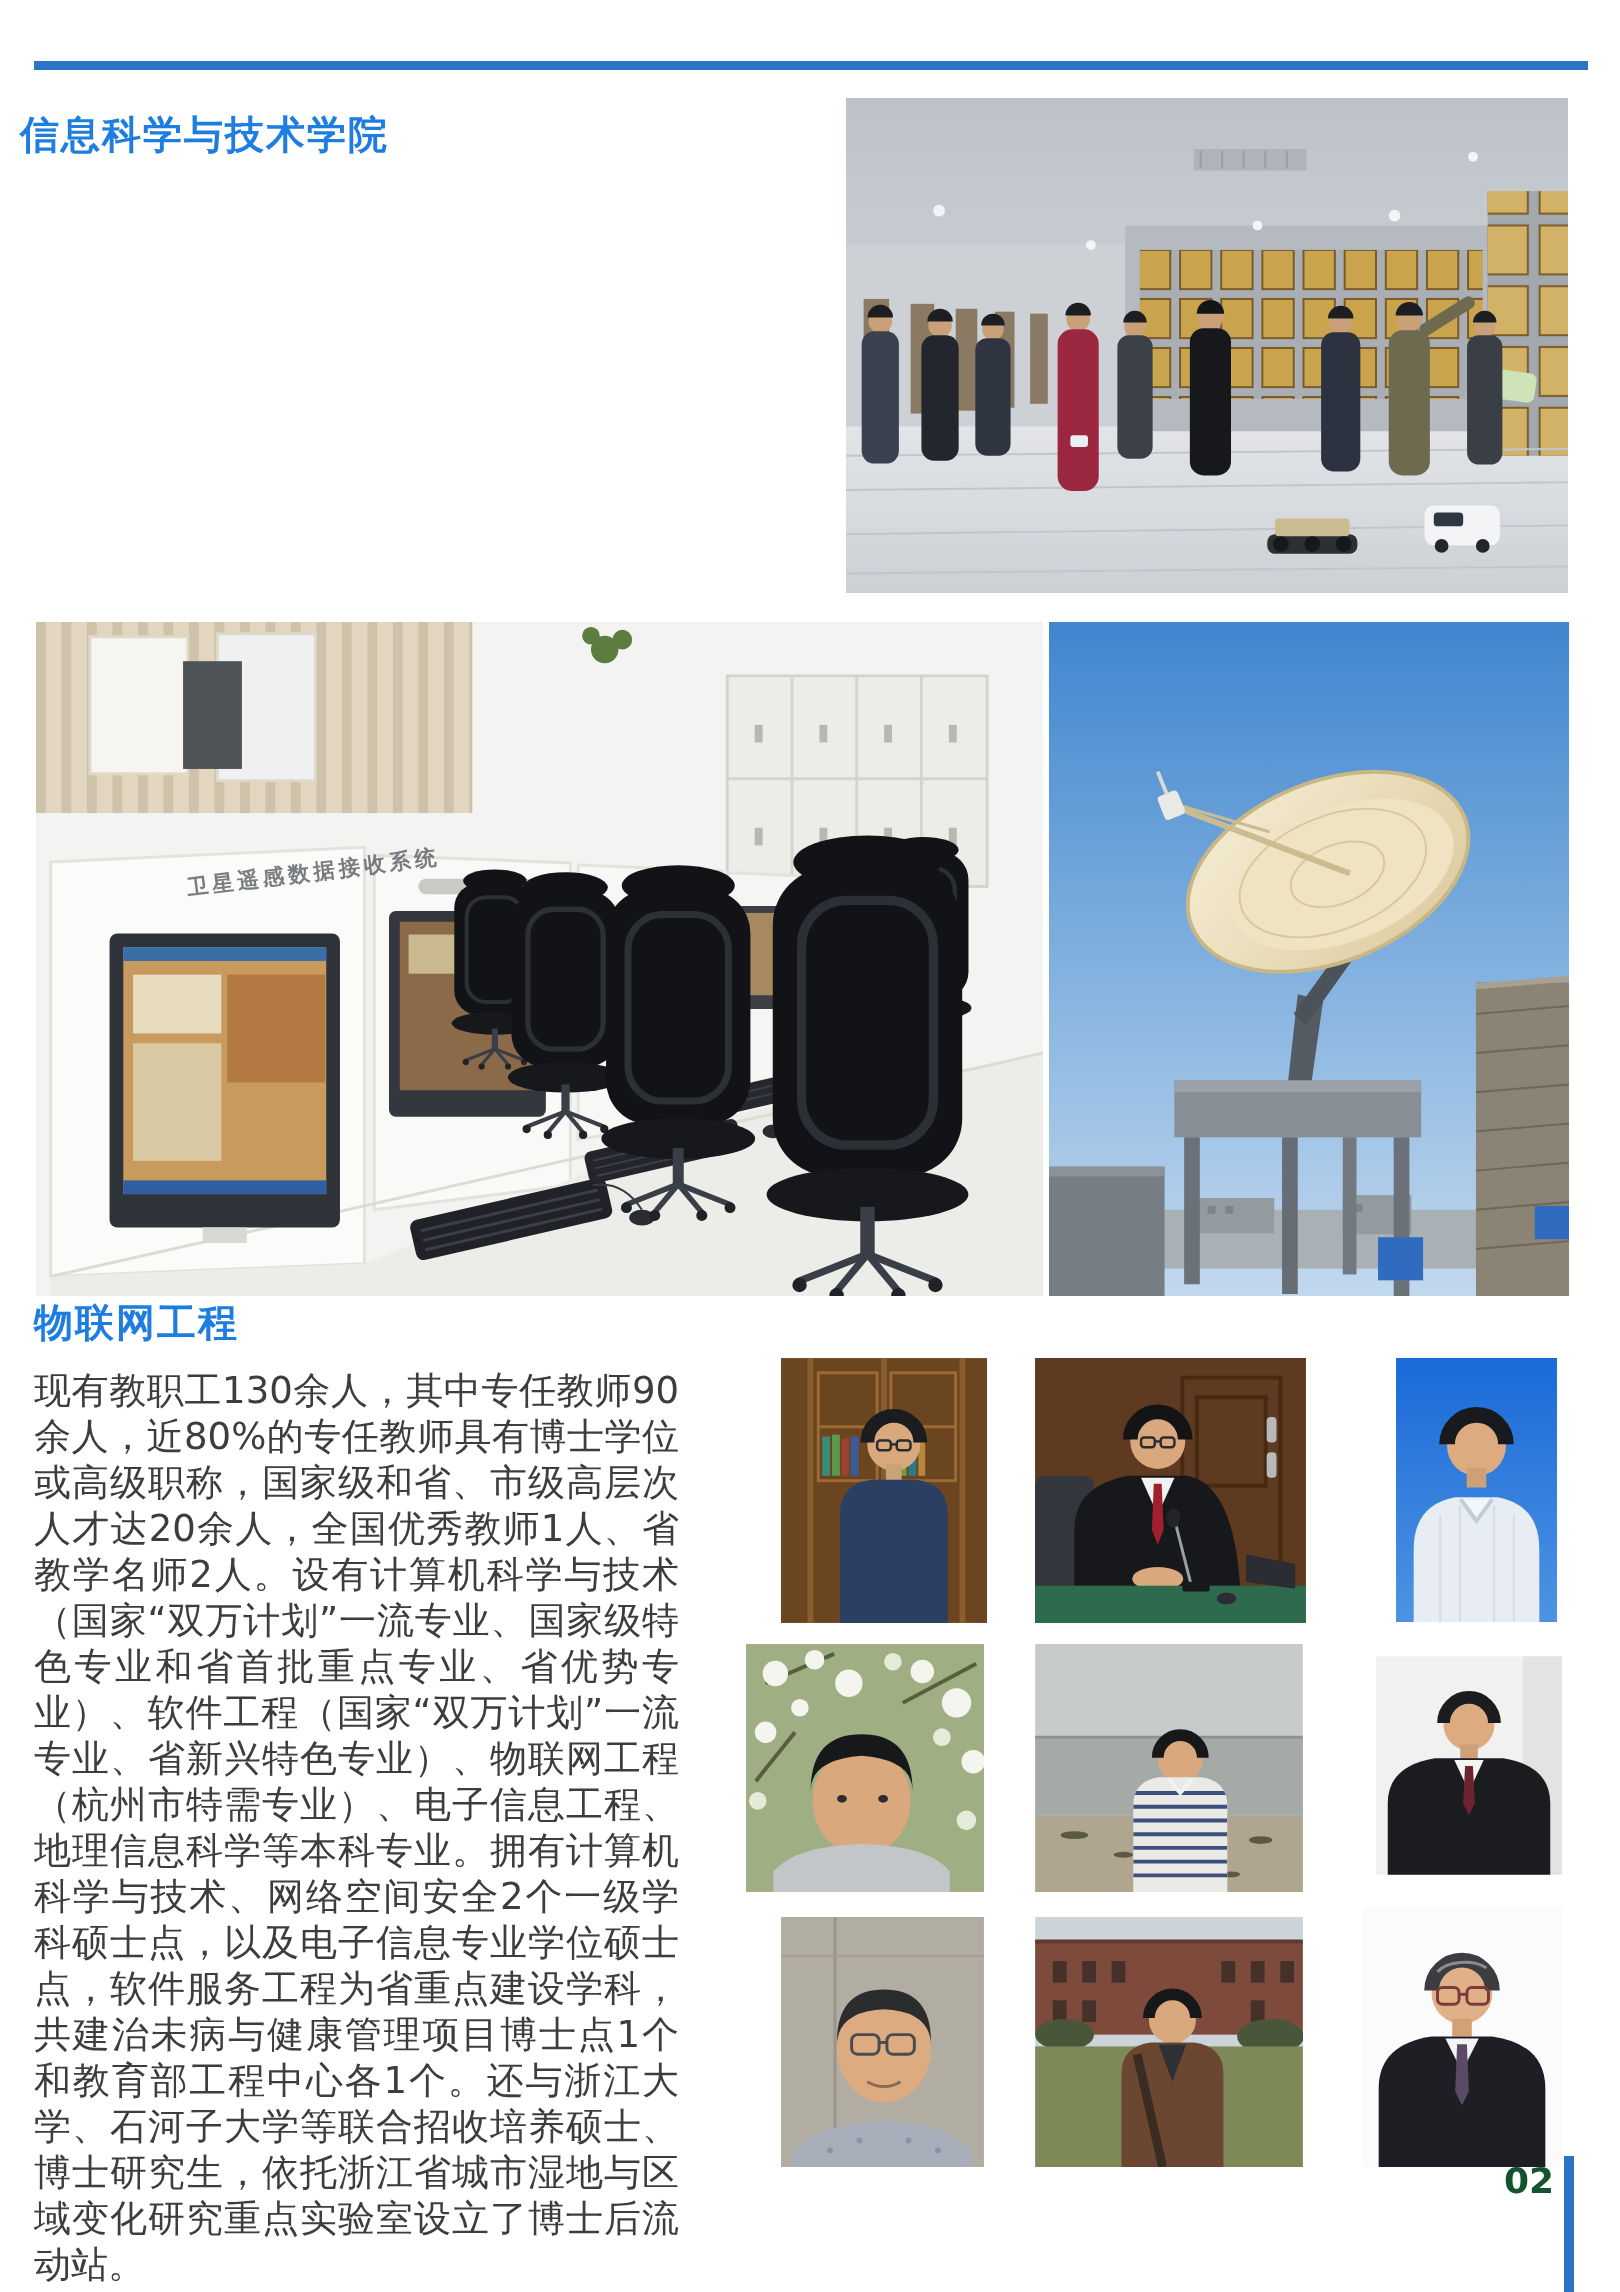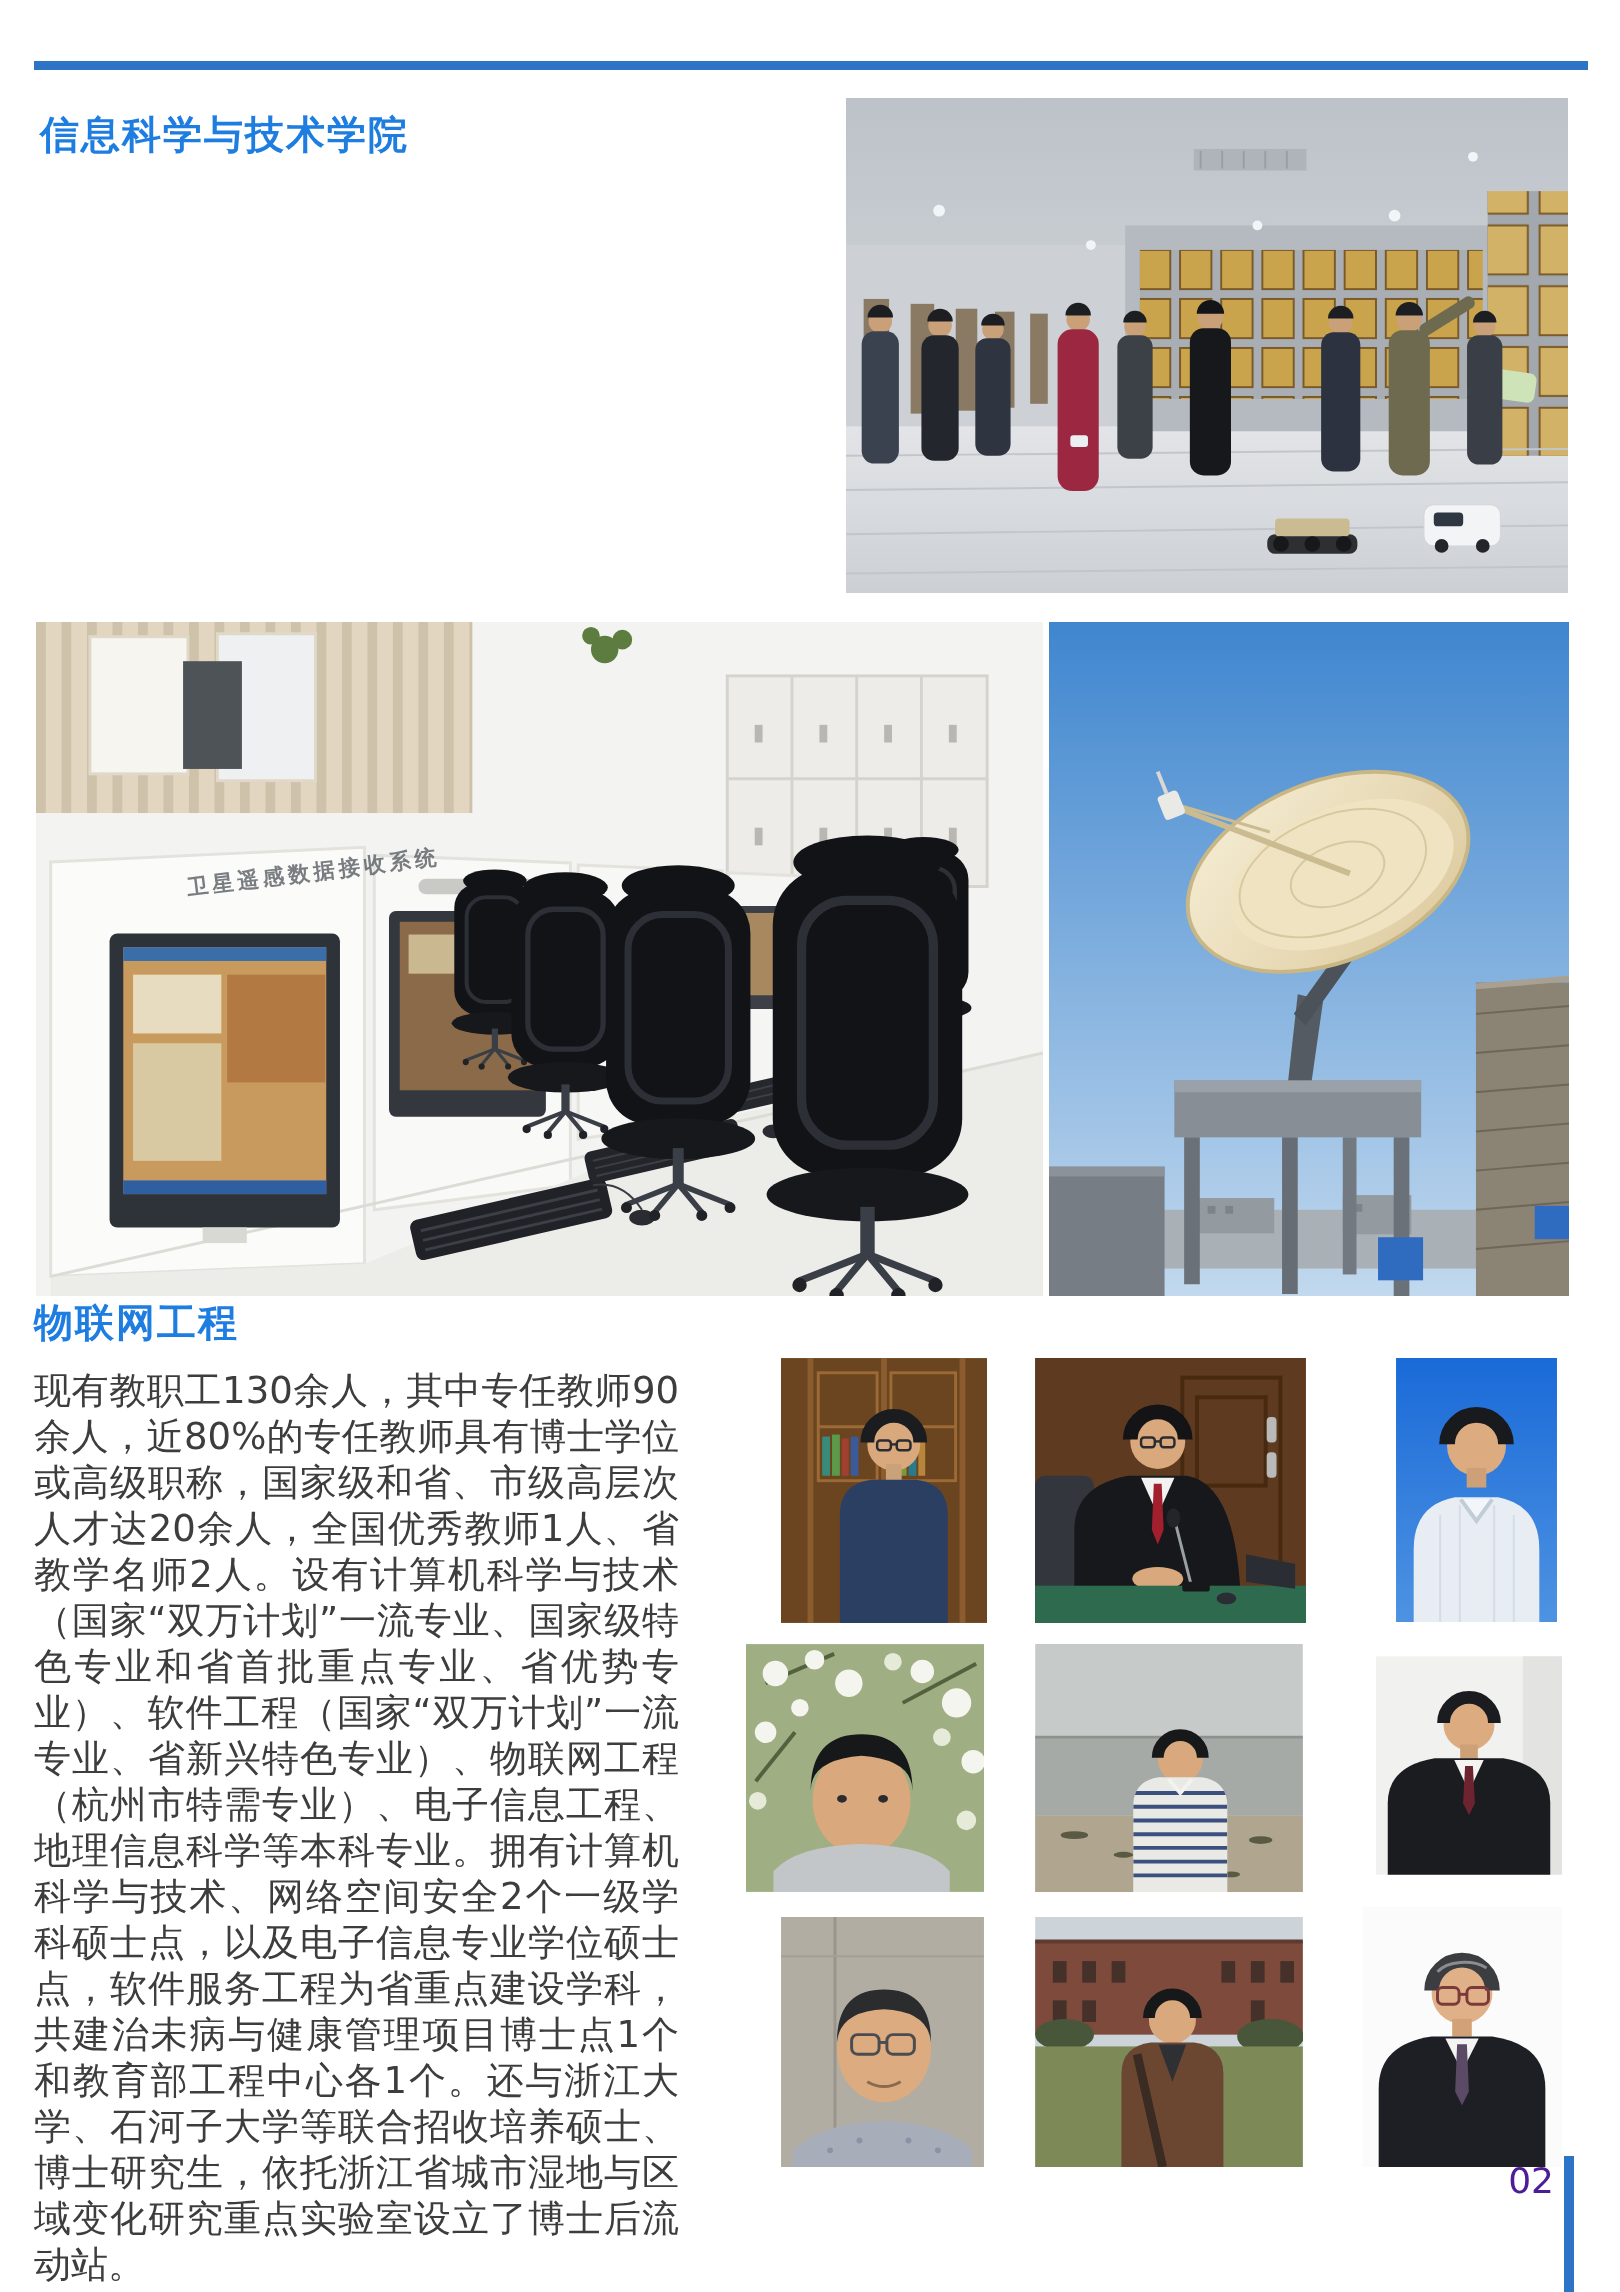--- a/index.html
+++ b/index.html
@@ -1,20 +1,20 @@
 <!DOCTYPE html>
 <html><head>
 <meta charset="utf-8">
 <style>
   html,body{margin:0;padding:0;background:#ffffff;}
   .page{position:relative;width:1620px;height:2293px;background:#ffffff;overflow:hidden;
         font-family:"DejaVu Sans","Liberation Sans",sans-serif;}
   .top-rule{position:absolute;left:34px;top:61px;width:1554px;height:8.8px;background:#2d73c6;}
   .sec-heading{position:absolute;margin:0;color:#1e7de0;font-size:39px;font-weight:700;letter-spacing:2px;}
-  #h1{left:40px;top:108px;}
+  #h1{left:20px;top:108px;}
   #h2{left:34px;top:1296px;}
   .body-text{position:absolute;margin:0;color:#3d3d3d;text-align:justify;}
   #para1{left:34px;top:171px;width:722px;font-size:30px;line-height:47px;}
   #para2{left:34px;top:1368px;width:645px;font-size:37px;line-height:46px;}
   .photo{position:absolute;overflow:hidden;background:#dddddd;}
   .photo svg{display:block;width:100%;height:100%;}
   #photo-visit{left:846px;top:98px;width:722px;height:495px;}
   #photo-lab{left:36px;top:622px;width:1007px;height:674px;}
   #photo-dish{left:1049px;top:622px;width:520px;height:674px;}
   .lab-label{position:absolute;left:149px;top:251px;transform:rotate(-7deg);transform-origin:left top;
@@ -24,21 +24,21 @@
   #p1{left:781px;top:1358px;width:206px;height:265px;}
   #p2{left:1035px;top:1358px;width:271px;height:265px;}
   #p3{left:1396px;top:1358px;width:161px;height:264px;}
   #p4{left:746px;top:1644px;width:238px;height:248px;}
   #p5{left:1035px;top:1644px;width:268px;height:248px;}
   #p6{left:1376px;top:1656px;width:186px;height:219px;}
   #p7{left:781px;top:1917px;width:203px;height:250px;}
   #p8{left:1035px;top:1917px;width:268px;height:250px;}
   #p9{left:1363px;top:1907px;width:199px;height:260px;}
   .page-number{position:absolute;left:1451px;top:2160px;width:103px;text-align:right;
-               font-size:36px;color:#4c1d95;}
+               font-size:36px;color:#14532d;font-weight:bold;}
   .side-rule{position:absolute;left:1564px;top:2156px;width:9.8px;height:136px;background:#2d73c6;}
 </style>
 </head>
 <body>
 
 <div class="page">
 
   <div class="top-rule"></div>
 
   <h1 class="sec-heading" id="h1">信息科学与技术学院</h1>

